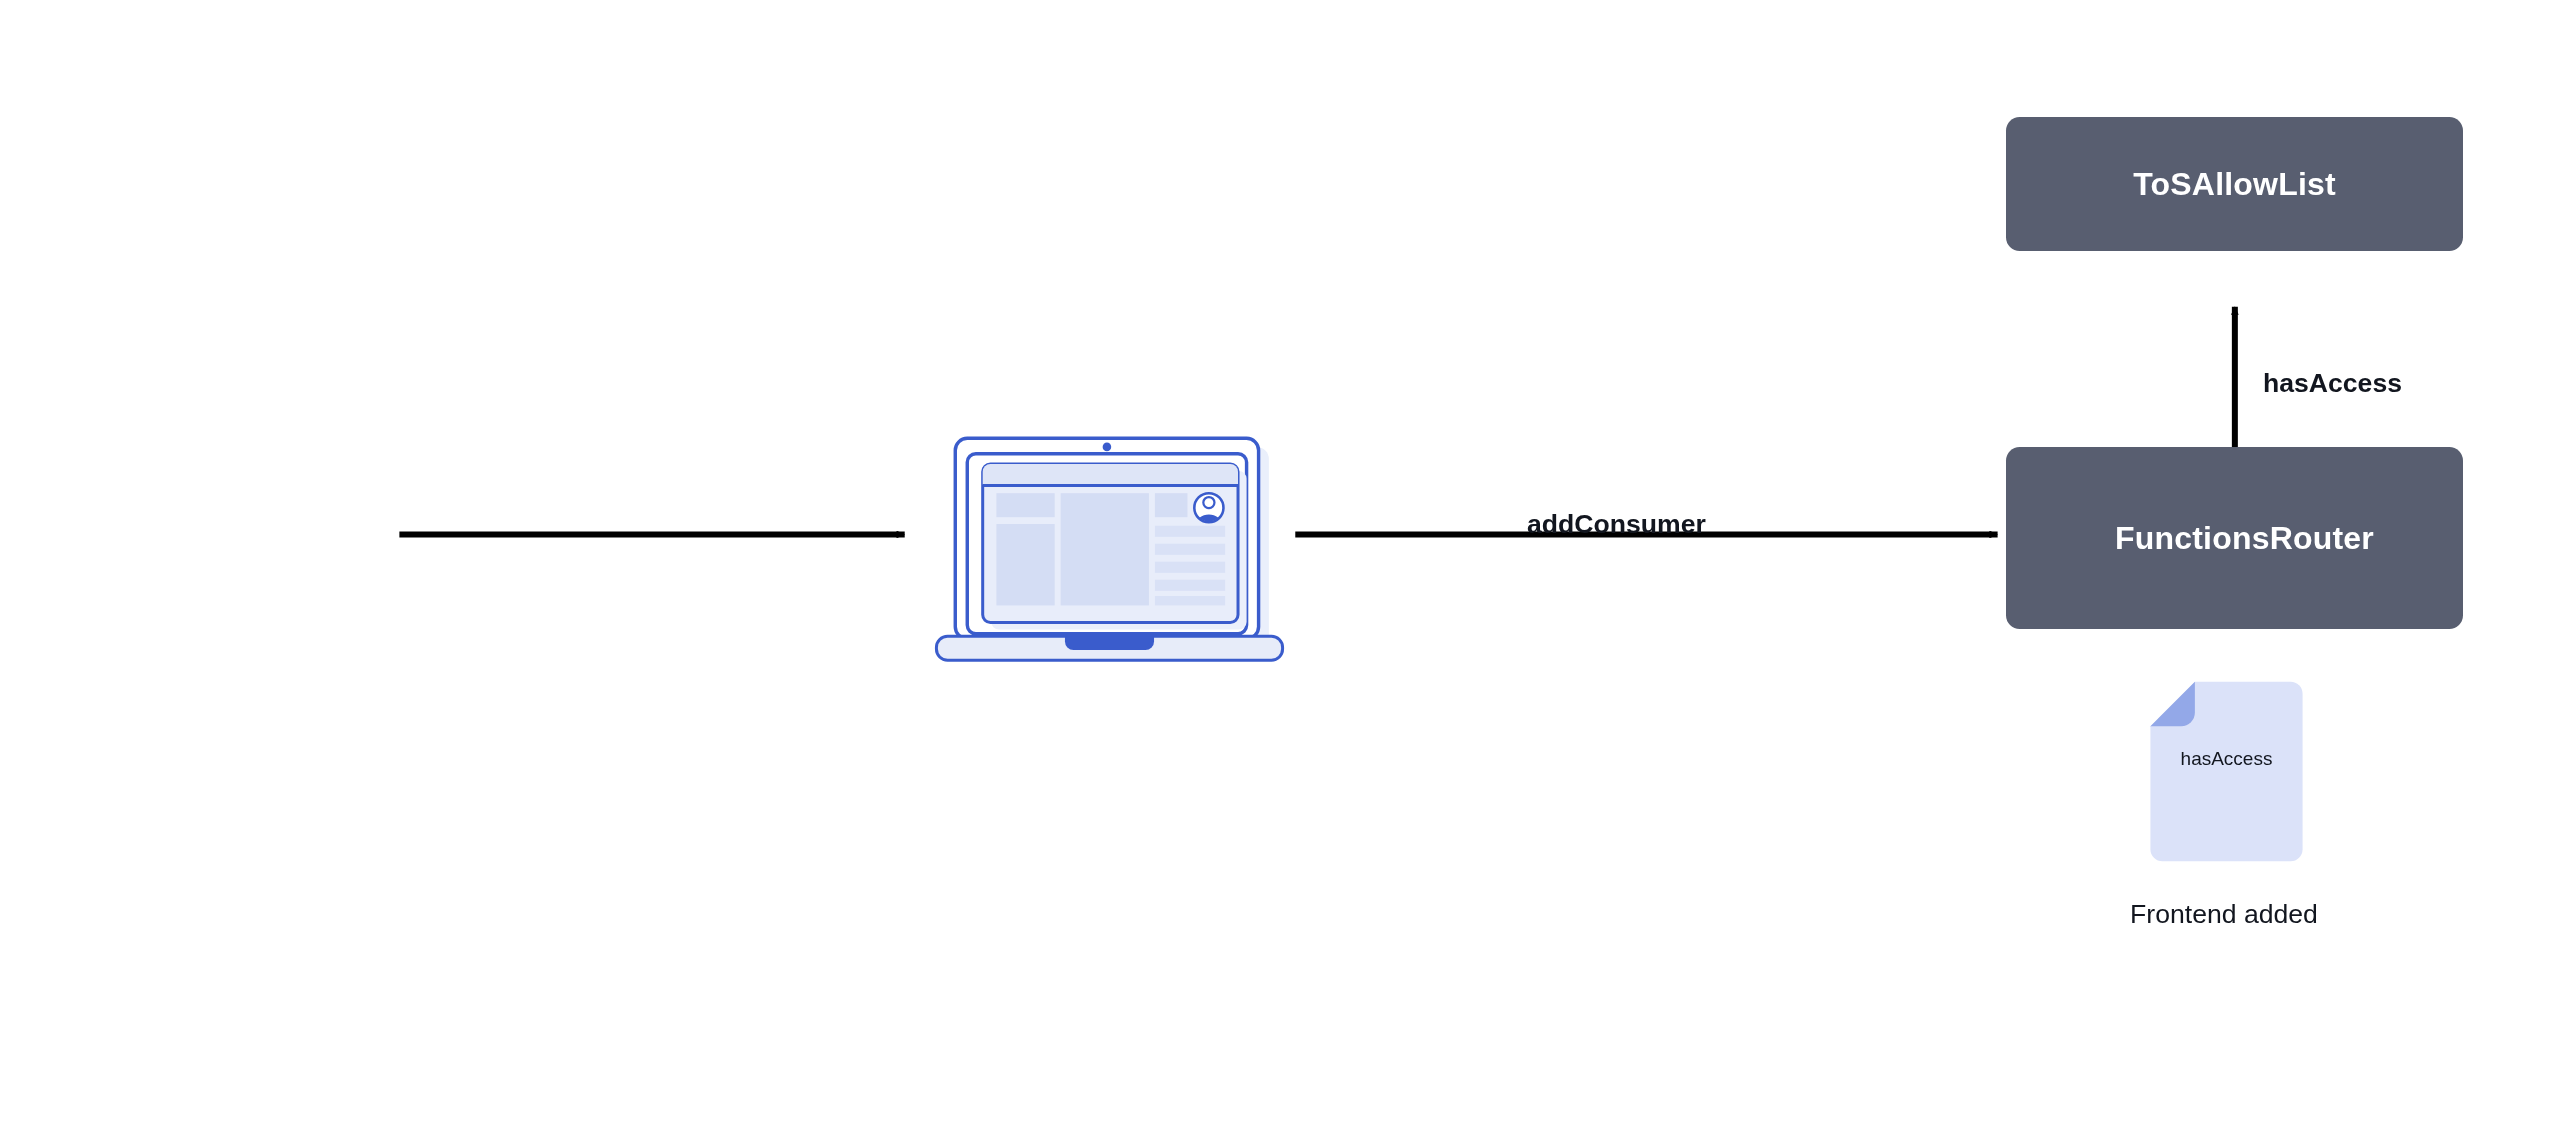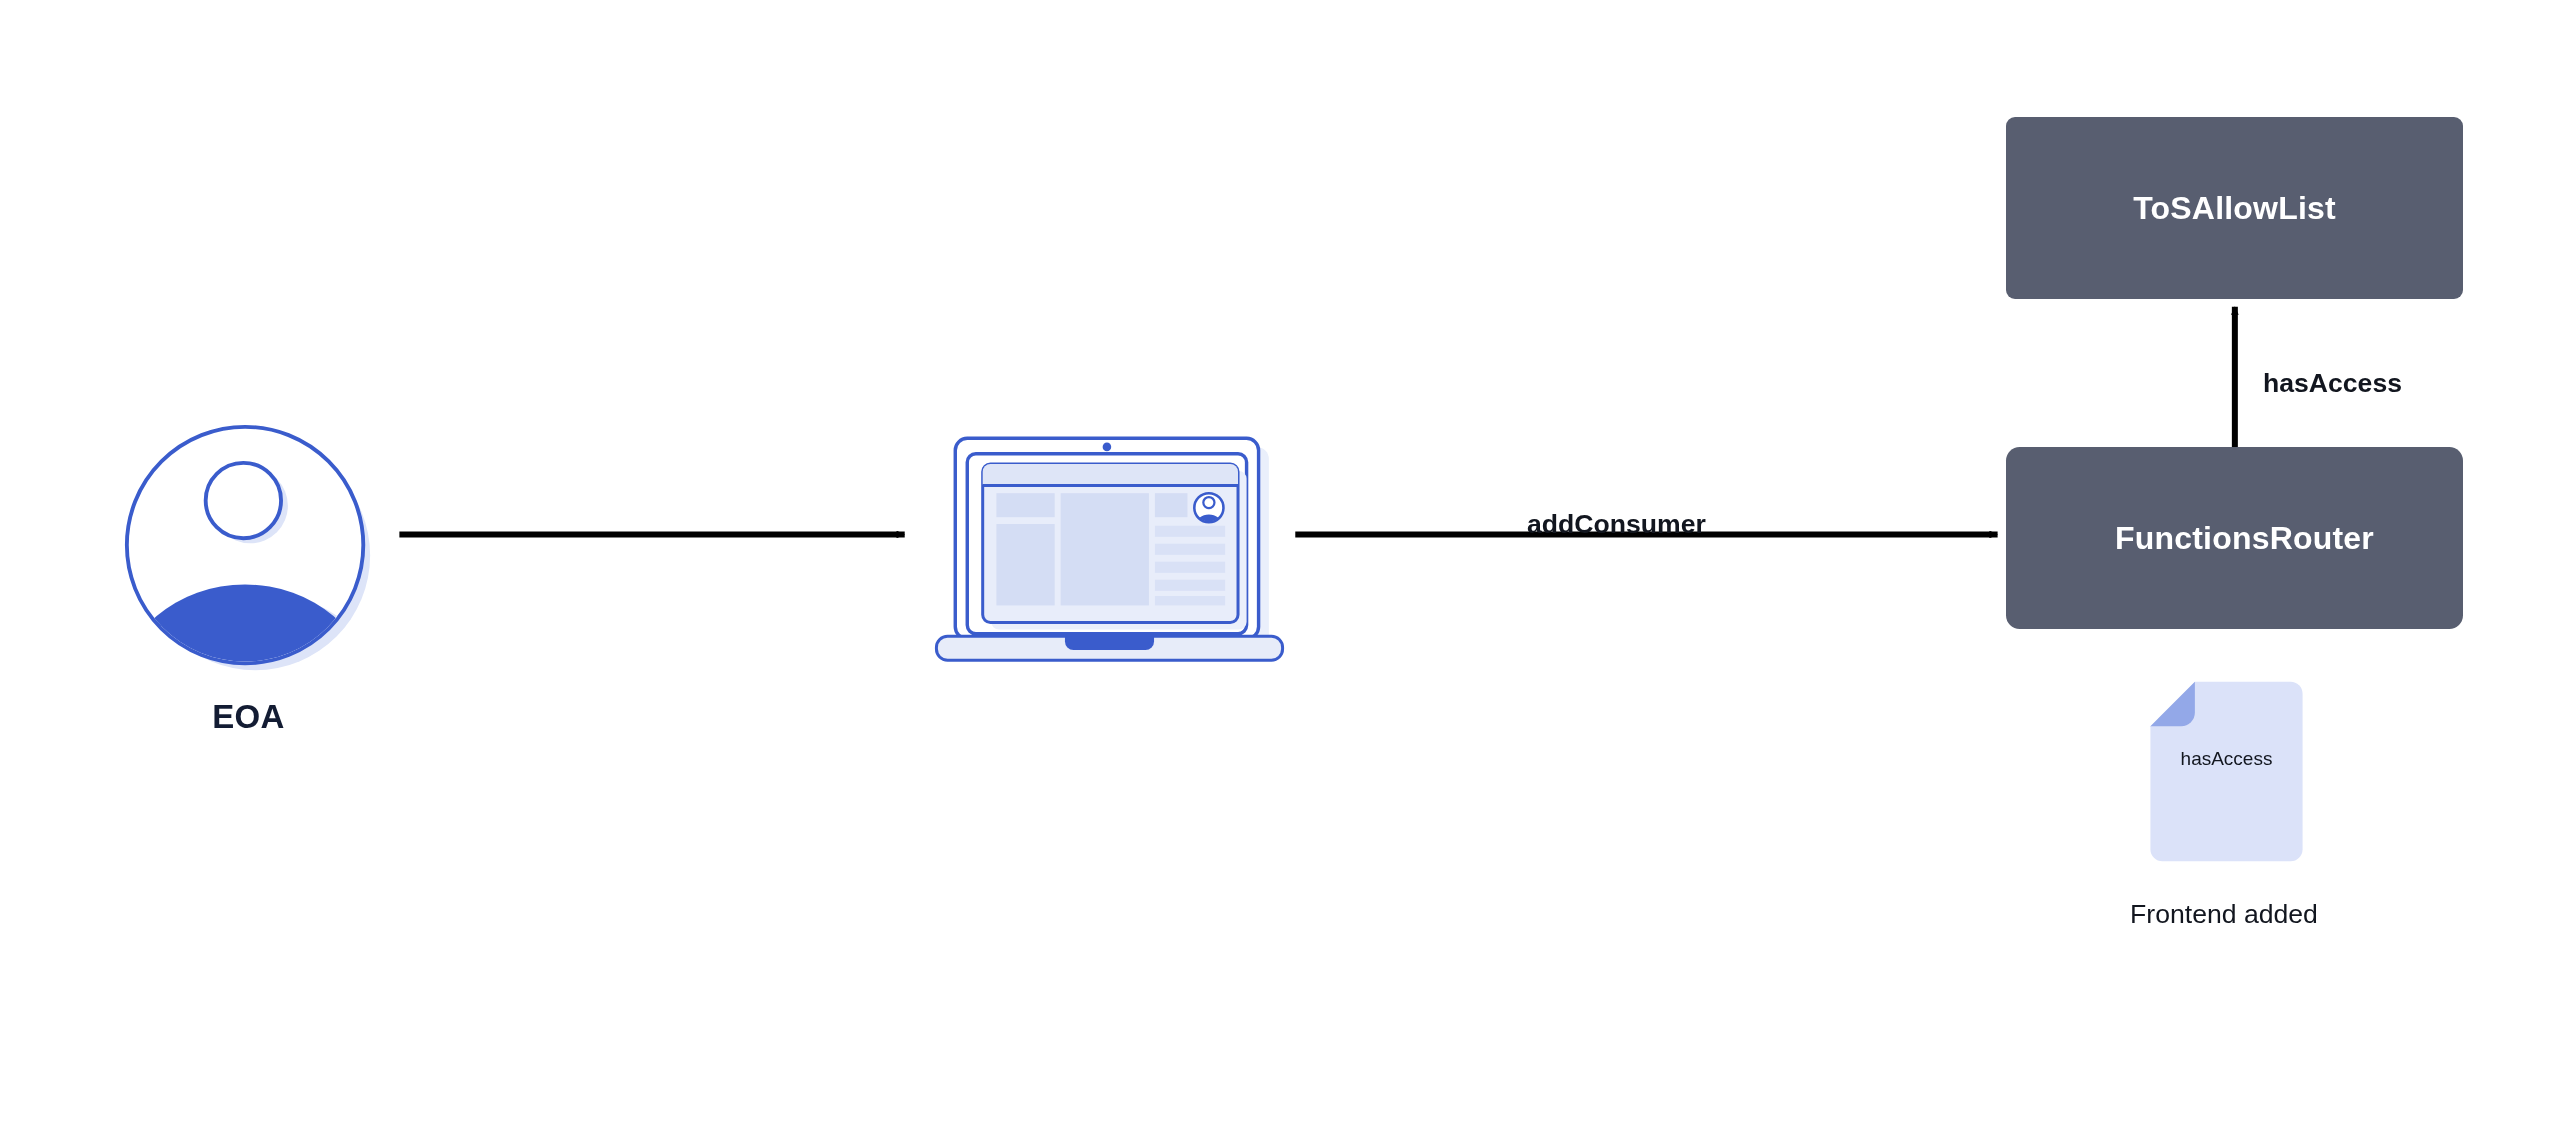--- a/index.html
+++ b/index.html
@@ -68,21 +68,21 @@
   }
   .contract-box .box-label {
     font-size: 32px;
     font-weight: 700;
     letter-spacing: 0.2px;
     text-align: center;
     line-height: 1.2;
   }
   #tos-allowlist-box {
     left: 2006px; top: 117px;
-    width: 457px; height: 182px; border-radius: 9px;
+    width: 457px; height: 134px;
   }
   #functions-router-box {
     left: 2006px; top: 447px;
     width: 457px; height: 182px;
   }
 
   
   #consumer-doc-node { left: 2147px; top: 678px; width: 171px; height: 274px; }
   #consumer-doc-icon { position: absolute; left: 0; top: 0; width: 159px; height: 187px; }
   #consumer-doc-inner-text {
@@ -140,43 +140,20 @@
 
     <g>
       <line x1="2609" y1="522" x2="2609" y2="358" stroke="#000000" stroke-width="7" marker-end="url(#arrowhead)"></line>
     </g>
   </svg>
 
   <div class="edge-label" id="edge-label-addconsumer">addConsumer</div>
 
   <div class="edge-label" id="edge-label-hasaccess">hasAccess</div>
 
-  <div class="node" id="eoa-node">
-    <svg id="eoa-icon" viewBox="0 0 300 300" xmlns="http://www.w3.org/2000/svg">
-
-      <circle cx="158" cy="158" r="134" fill="#dde4f8"></circle>
-
-      <circle cx="146" cy="146" r="138" fill="#ffffff" stroke="#3a5ccc" stroke-width="4.5"></circle>
-
-      <clipPath id="eoa-clip">
-        <circle cx="146" cy="146" r="136"></circle>
-      </clipPath>
-      <g clip-path="url(#eoa-clip)">
-
-        <ellipse cx="158" cy="330" rx="152" ry="130" fill="#dde4f8"></ellipse>
-
-        <ellipse cx="146" cy="318" rx="146" ry="126" fill="#3a5ccc"></ellipse>
-      </g>
-
-      <circle cx="152" cy="100" r="44" fill="#dde4f8"></circle>
-
-      <circle cx="144" cy="94" r="44" fill="#ffffff" stroke="#3a5ccc" stroke-width="4.5"></circle>
-    </svg>
-    <div id="eoa-label">EOA</div>
-  </div>
 
   <div class="node" id="frontend-node">
     <svg id="frontend-icon" viewBox="0 0 440 280" xmlns="http://www.w3.org/2000/svg">
 
       <rect x="52" y="22" rx="14" ry="14" width="354" height="234" fill="#eaeffb"></rect>
 
       <rect x="40" y="12" rx="14" ry="14" width="354" height="234" fill="#ffffff" stroke="#3a5ccc" stroke-width="4"></rect>
 
       <circle cx="217" cy="22" r="5" fill="#3a5ccc"></circle>
 

